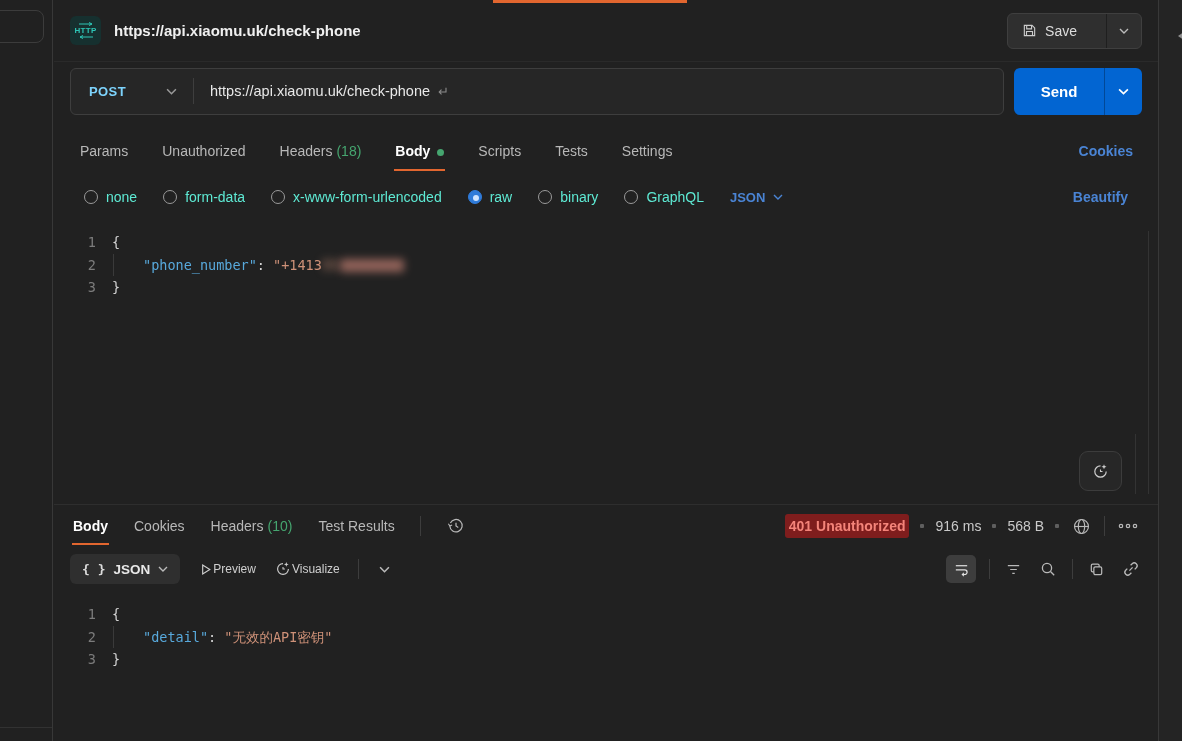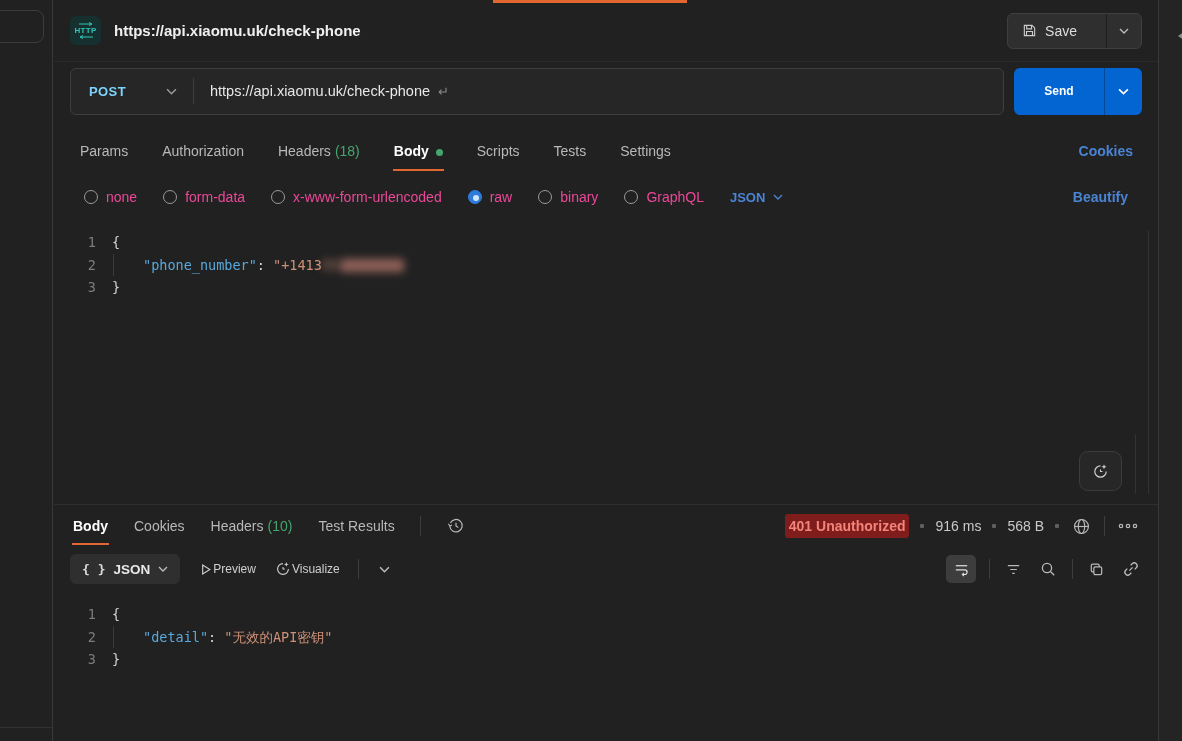--- a/index.html
+++ b/index.html
@@ -39,36 +39,36 @@
   .url-row { height:58px; display:flex; align-items:center; padding:0 16px; gap:10px; }
   .url-box { flex:1; height:47px; display:flex; align-items:center; background:#262626;
     border:1px solid #3e3e3e; border-radius:6px; }
   .method { color:#7dd3fc; font-weight:700; font-size:13px; letter-spacing:.4px; padding:0 14px 0 18px; }
   .method-caret { color:#9a9a9a; padding-right:16px; margin-left:26px; }
   .url-sep { width:1px; height:26px; background:#3e3e3e; }
   .url-text { margin-left:16px; font-size:14.5px; color:#e8e8e8; }
   .enter-hint { color:#8a8a8a; margin-left:8px; font-size:13px; }
   .send-btn { width:128px; height:47px; background:#0265d2; border-radius:6px; display:flex; align-items:stretch;
     overflow:hidden; cursor:pointer; }
-  .send-main { flex:1; display:flex; align-items:center; justify-content:center; color:#fff; font-weight:700; font-size:12px; }
+  .send-main { flex:1; display:flex; align-items:center; justify-content:center; color:#fff; font-weight:700; font-size:15px; }
   .send-caret { width:38px; display:flex; align-items:center; justify-content:center; color:#fff;
     border-left:1px solid rgba(0,0,0,.28); }
   
   .req-tabs { height:55px; display:flex; align-items:flex-end; padding:0 25px; gap:32px; }
   .tab { color:#b8b8b8; font-size:14px; padding:14px 1px 16px; cursor:pointer; position:relative; white-space:nowrap; }
   .tab .count { color:#45a56f; margin-left:4px; }
   .tab.active { color:#ffffff; font-weight:600; }
   .tab.active::after { content:""; position:absolute; left:0; right:0; bottom:4px; height:2px; background:#e2662f; }
   .tab .green-dot { display:inline-block; width:7px; height:7px; border-radius:50%; background:#45a56f;
     margin-left:7px; vertical-align:middle; }
   .link-blue { color:#4a84d4; font-weight:600; font-size:14px; cursor:pointer; }
   .req-tabs .link-blue { margin-left:auto; padding-bottom:16px; }
   
   .radio-row { height:44px; display:flex; align-items:center; padding:0 30px; gap:26px; }
-  .radio-item { display:flex; align-items:center; gap:8px; color:#ec4899; font-size:14px; cursor:pointer; }
+  .radio-item { display:flex; align-items:center; gap:8px; color:#5eead4; font-size:14px; cursor:pointer; }
   .radio { width:14px; height:14px; border:1.5px solid #9a9a9a; border-radius:50%; background:transparent; position:relative; }
   .radio.selected { border-color:#2f7bd9; background:#2f7bd9; }
   .radio.selected::after { content:""; position:absolute; left:4px; top:4px; width:6px; height:6px;
     border-radius:50%; background:#cfe4ff; }
   .lang-select { display:flex; align-items:center; gap:8px; color:#4a84d4; font-weight:700; font-size:13px; cursor:pointer; }
   .radio-row .link-blue { margin-left:auto; }
   
   .editor { position:relative; background:#212121; }
   .editor.request { height:285px; padding-top:12px; }
   .editor.response-ed { flex:1; padding-top:12px; }
@@ -172,21 +172,21 @@
             <svg width="11" height="7" viewBox="0 0 10 6">
                 <path d="M1 1l4 4 4-4" fill="none" stroke="#ffffff" stroke-width="1.5"></path>
               </svg>
           </span>
         </div>
       </div>
     </div>
 
     <div class="req-tabs">
       <div class="tab"><span>Params</span></div>
-      <div class="tab"><span>Authorization</span></div>
+      <div class="tab"><span>Unauthorized</span></div>
       <div class="tab"><span>Headers</span><span class="count">(18)</span></div>
       <div class="tab active"><span>Body</span><span class="green-dot"></span></div>
       <div class="tab"><span>Scripts</span></div>
       <div class="tab"><span>Tests</span></div>
       <div class="tab"><span>Settings</span></div>
       <div class="link-blue">Cookies</div>
     </div>
 
     <div class="radio-row">
       <div class="radio-item">

